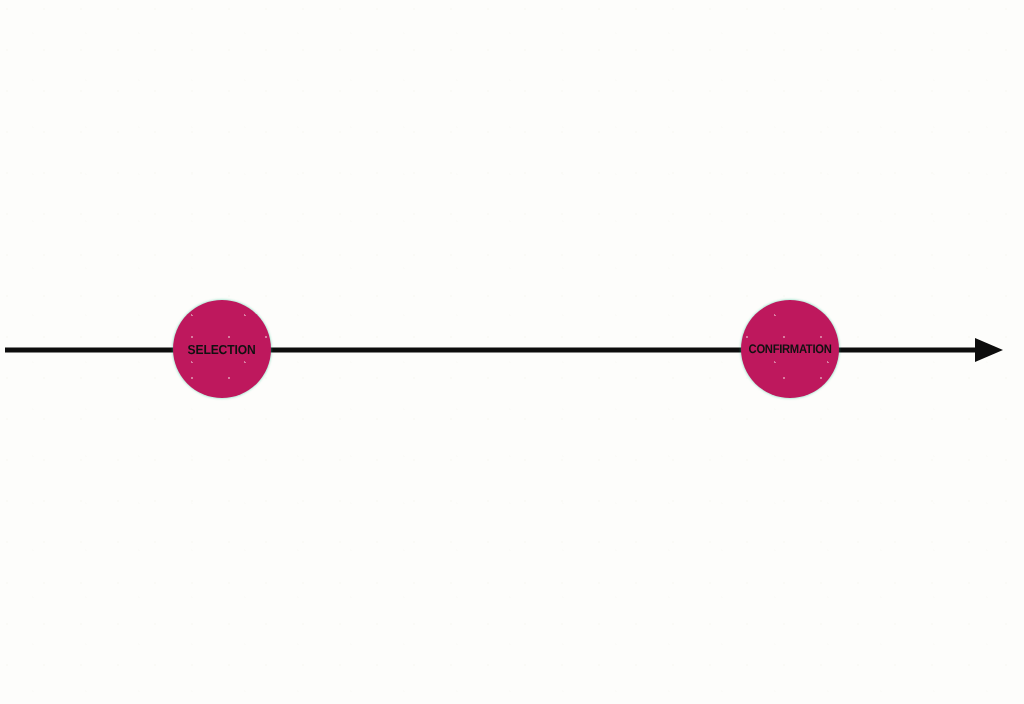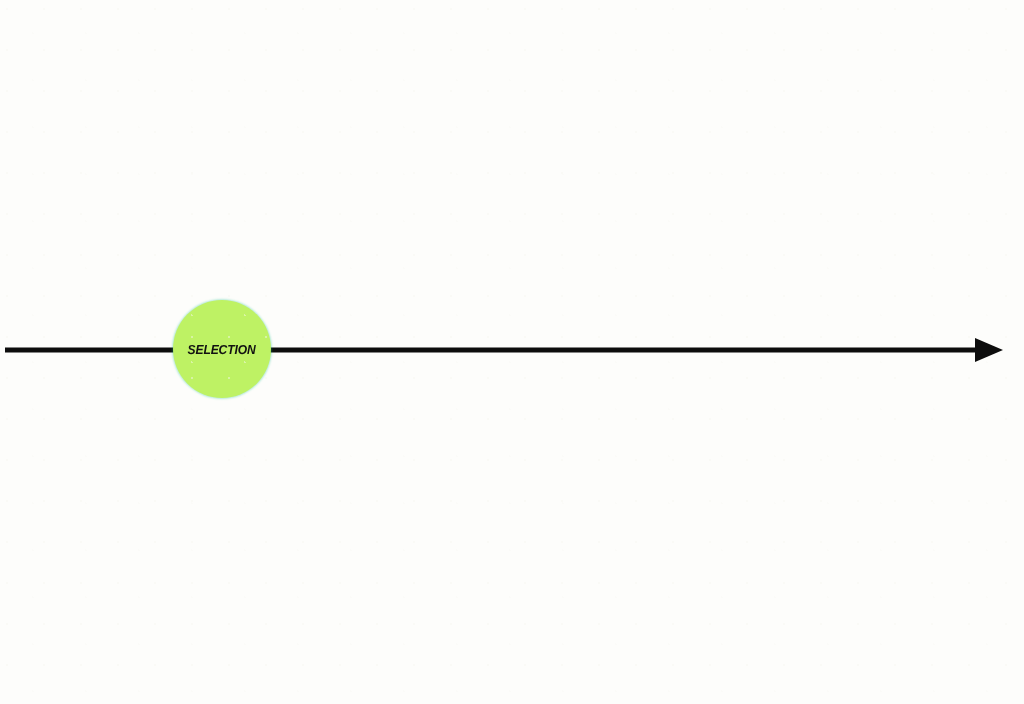--- a/index.html
+++ b/index.html
@@ -33,26 +33,25 @@
   }
 
   
   .step-node {
     position: absolute;
     width: 98px;
     height: 98px;
     margin-left: -49px;
     margin-top: -49px;
     border-radius: 50%;
-    background: #bef264;
+    background: #be185d;
     display: flex;
     align-items: center;
     justify-content: center;
     box-shadow: 0 0 2px 1px rgba(23, 192, 138, 0.30);
-    font-style: italic;
   }
 
   .step-label {
     position: relative;
     color: #111111;
     font-family: "Liberation Sans", sans-serif;
     font-weight: bold;
     font-size: 13px;
     letter-spacing: -0.15px;
     line-height: 1;
@@ -88,16 +87,19 @@
   <svg id="flow-axis" viewBox="0 0 1024 704" width="1024" height="704" xmlns="http://www.w3.org/2000/svg">
     <line x1="5" y1="350" x2="978" y2="350" stroke="#0d0d0d" stroke-width="5" stroke-linecap="butt"></line>
     <polygon points="975,338 1003,350 975,362" fill="#0d0d0d"></polygon>
   </svg>
 
   <div class="step-node" style="left:222px; top:349px;">
     <span class="step-label">SELECTION</span>
   </div>
 
 
+  <div class="step-node" style="left:790px; top:349px;">
+    <span class="step-label is-long">CONFIRMATION</span>
+  </div>
 
   <div id="paper-grain"></div>
 
 </div>
 
 </body></html>

